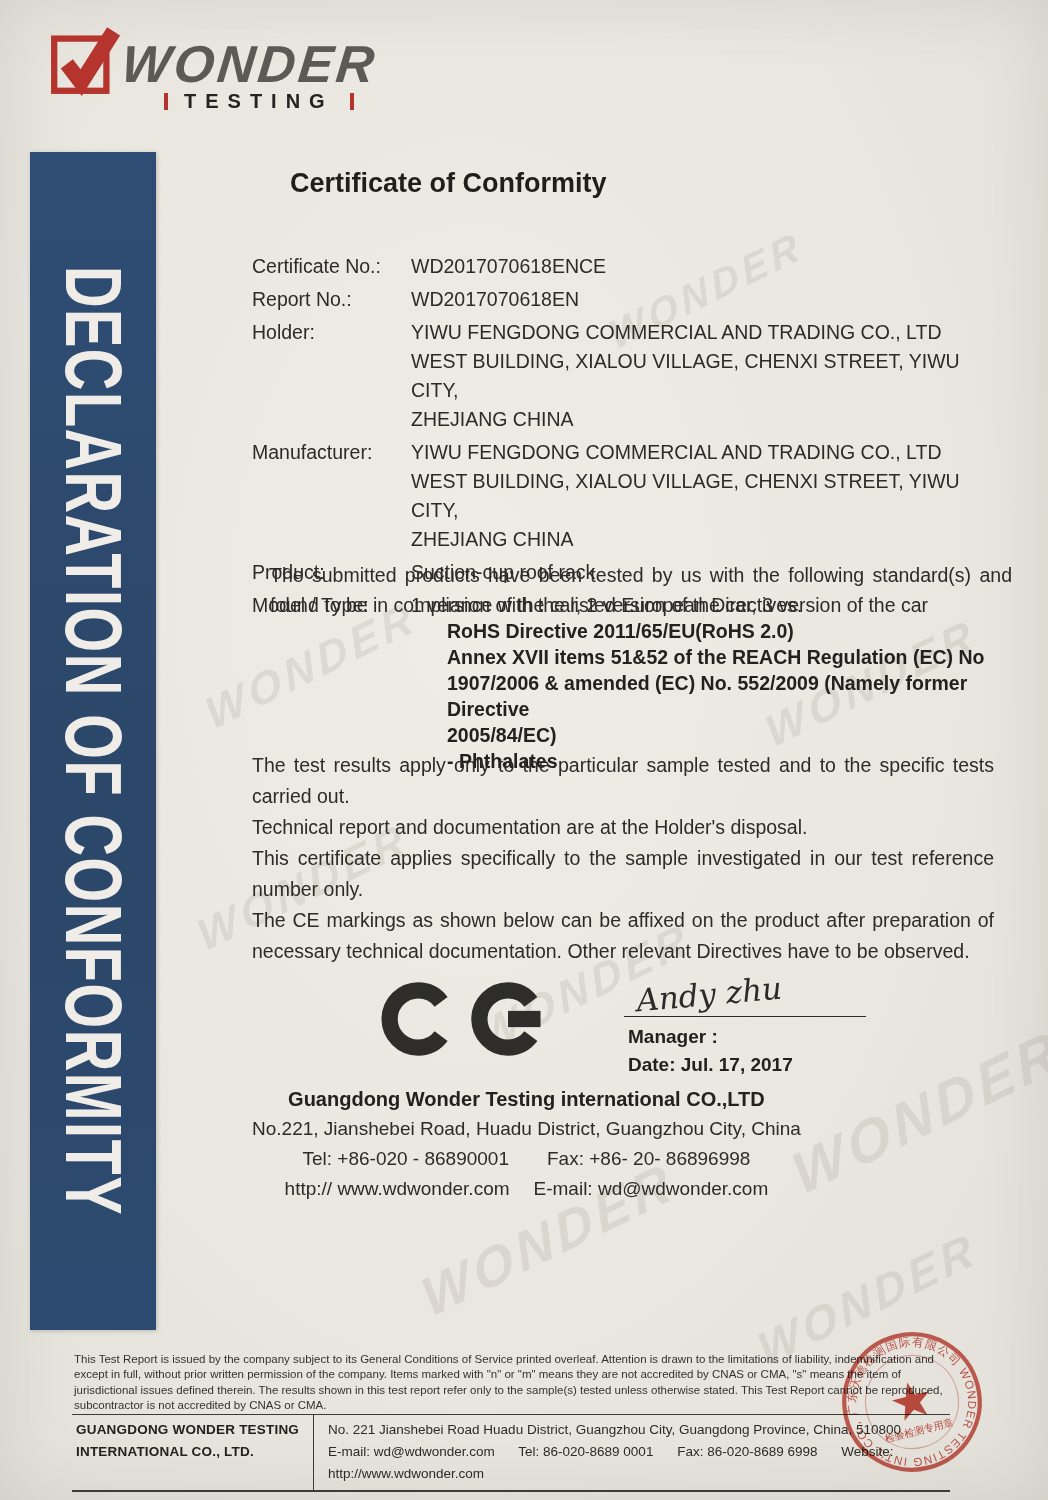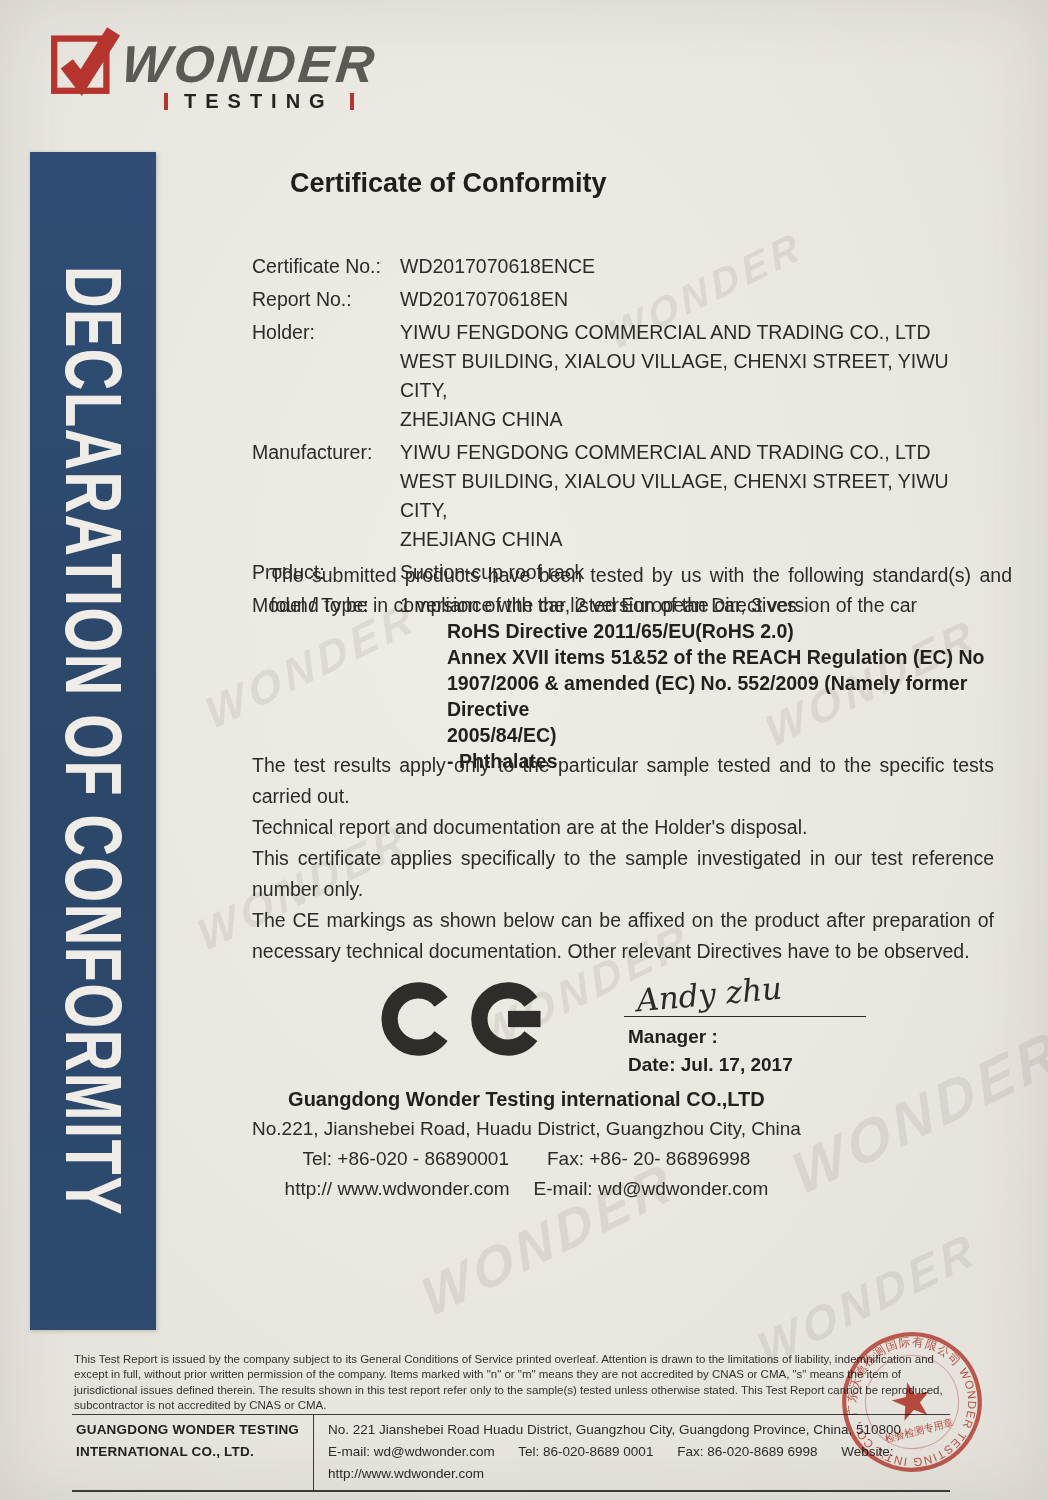--- a/index.html
+++ b/index.html
@@ -31,21 +31,21 @@
           box-shadow:1px 1px 4px rgba(60,60,60,0.25);}
   .banner-text{position:absolute; left:50%; top:50%;
                transform:translate(-50%,-50%) scaleY(0.72);
                writing-mode:vertical-rl; white-space:nowrap;
                font-size:80px; font-weight:bold; letter-spacing:2px; color:#f0ede8;}
   
   .title{position:absolute; left:290px; top:168px; font-size:27px; font-weight:bold; color:#1f1e1b; margin:0;}
   .subtitle{position:absolute; left:299px; top:212px; font-size:20px; font-weight:bold; color:#1f1e1b; margin:0;}
   
   .fields{position:absolute; left:252px; top:252px; width:745px; font-size:19.5px;}
-  .frow{display:flex; margin-bottom:4px; line-height:29px;}
+  .frow{display:flex; margin-bottom:4px; line-height:29px;gap:11px;}
   .flabel{width:148px; flex:none;}
   .fvals{flex:1;}
   
   .para{position:absolute; margin:0; font-size:19.5px; line-height:31px; text-align:justify;}
   .intro{left:270px; top:560px; width:742px; line-height:30px;}
   .standards{position:absolute; left:401px; top:618px; width:600px;
              font-size:19.5px; font-weight:bold; line-height:26px; color:#22211e;margin-left:46px;}
   .notes{position:absolute; left:252px; top:750px; width:742px;}
   .notes p{margin:0; font-size:19.5px; line-height:31px; text-align:justify;}
   

